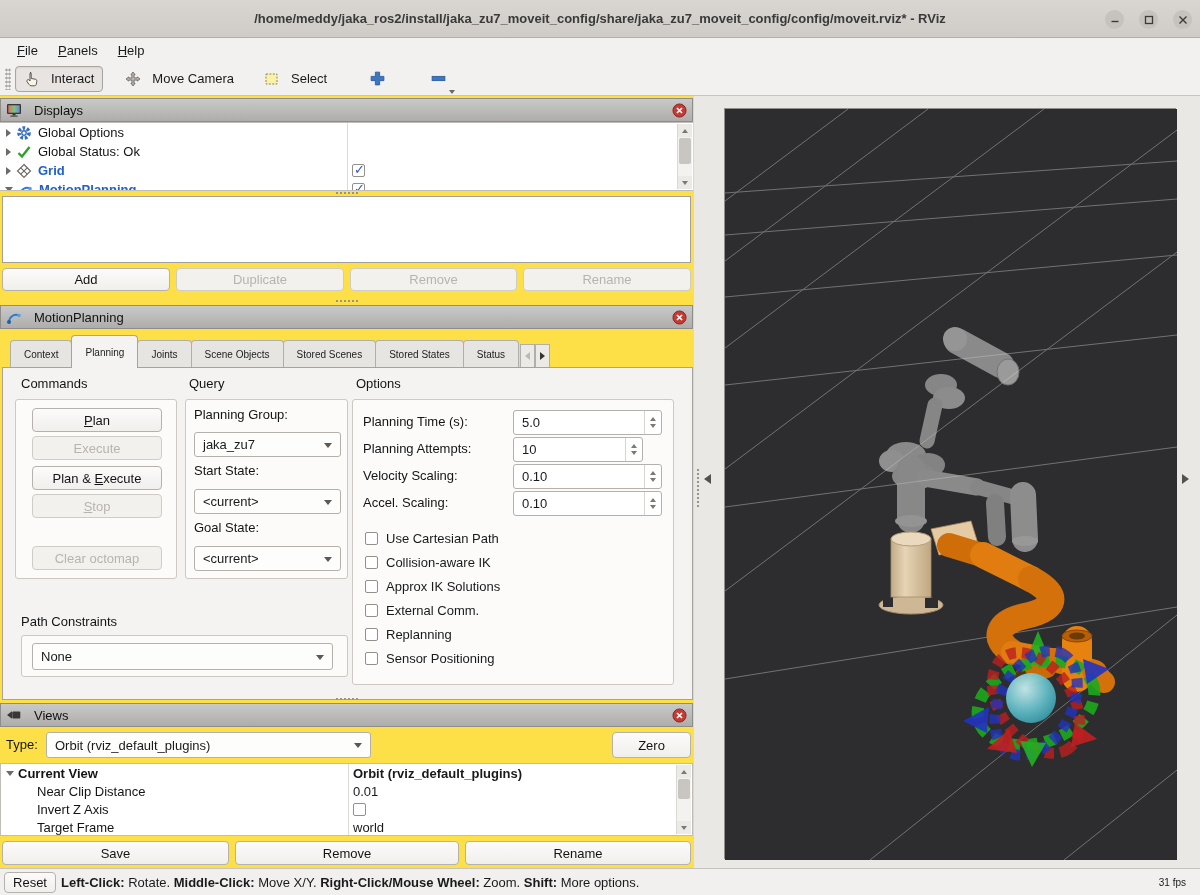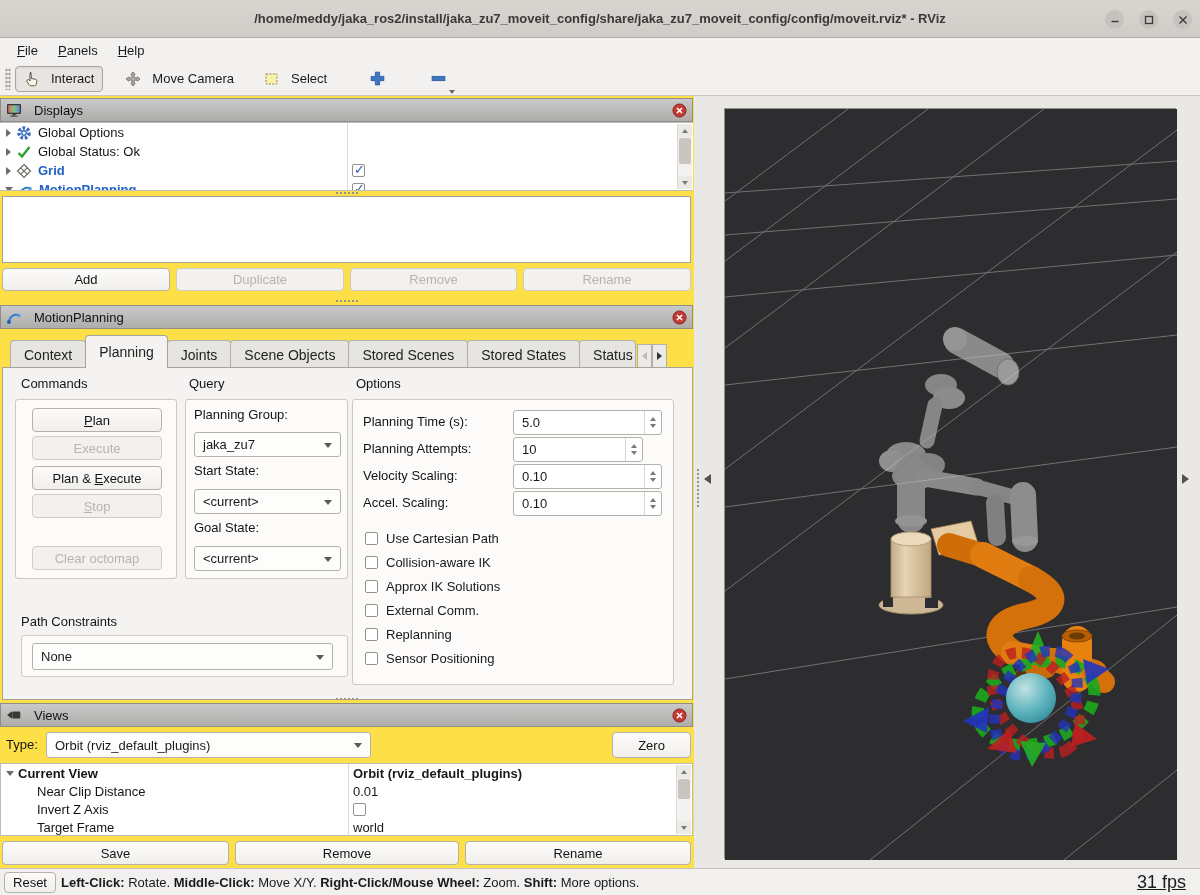--- a/index.html
+++ b/index.html
@@ -72,37 +72,37 @@
   .cb.checked::after { content:"\2713"; position:absolute; left:1px; top:-3px; font-size:13px; font-weight:bold; color:#2b59b5; }
 
   
   .combo { position:absolute; background:#fdfdfc; border:1px solid #b4b1ac; border-radius:3px; display:flex; align-items:center; padding:0 22px 0 8px; font-size:13px; }
   .combo .carrow { position:absolute; right:8px; top:50%; margin-top:-2px; width:0; height:0; border-left:4px solid transparent; border-right:4px solid transparent; border-top:5px solid #5c5955; }
   .spin { position:absolute; background:#fff; border:1px solid #b4b1ac; border-radius:3px; display:flex; align-items:center; padding:0 20px 0 8px; font-size:13px; }
   .spin .sb { position:absolute; right:0; top:0; bottom:0; width:17px; border-left:1px solid #d8d5d1; display:flex; flex-direction:column; align-items:center; justify-content:center; gap:3px; }
 
   
   .tabstrip { position:absolute; display:flex; align-items:flex-end; height:33px; }
-  .tab { height:28px; padding:0 13px; background:#e7e5e2; border:1px solid #b1afaa; border-bottom:none; border-radius:4px 4px 0 0; margin-right:-1px; display:flex; align-items:center; font-size:14px; color:#222; }
+  .tab { height:28px; padding:0 13px; background:#e7e5e2; border:1px solid #b1afaa; border-bottom:none; border-radius:4px 4px 0 0; margin-right:-1px; display:flex; align-items:center; font-size:10px; color:#222; }
   .tab.active { background:#f4f3f1; height:33px; position:relative; z-index:3; border-color:#a6a39e; }
   .tabscroll { display:flex; margin-left:2px; }
   .tabscroll .ts { width:15px; height:24px; background:#eceae7; border:1px solid #b1afaa; display:flex; align-items:center; justify-content:center; }
   .tri-l { width:0;height:0;border-top:4px solid transparent;border-bottom:4px solid transparent;border-right:5px solid #bdbab5; }
   .tri-r { width:0;height:0;border-top:4px solid transparent;border-bottom:4px solid transparent;border-left:5px solid #333; }
 
   .mp-content { position:absolute; left:2px; width:691px; background:#f4f3f1; border:1px solid #a6a39e; }
   .seclabel { position:absolute; font-size:13px; color:#141414; }
   .gbox { position:absolute; background:#fcfbfa; border:1px solid #ccc9c4; border-radius:3px; }
   .cbrow { position:absolute; display:flex; align-items:center; gap:8px; font-size:13px; }
 
   
   .statusbar { position:absolute; left:0; top:868px; width:1200px; height:27px; background:#f1f0ee; border-top:1px solid #c6c3bf; display:flex; align-items:center; }
   .statusbar .hints { margin-left:9px; font-size:13px; color:#1a1a1a; }
   .statusbar b { font-weight:bold; }
-  .fps { position:absolute; right:14px; font-size:18px;text-decoration:underline; }
+  .fps { position:absolute; right:14px; font-size:10px; }
 
   
   .rightarea { position:absolute; left:694px; top:96px; width:506px; height:772px; background:#eae8e5; }
   .viewport { position:absolute; left:30px; top:12px; width:452px; height:751px; border:1px solid #93908b; }
   .split-dots-v { position:absolute; left:2px; top:372px; width:5px; height:40px;
      background-image:radial-gradient(#98948c 1px, transparent 1.2px); background-size:4px 4px; }
   .arrow-l { position:absolute; left:10px; top:378px; width:0; height:0; border-top:5px solid transparent; border-bottom:5px solid transparent; border-right:7px solid #55524e; }
   .arrow-r { position:absolute; left:488px; top:378px; width:0; height:0; border-top:5px solid transparent; border-bottom:5px solid transparent; border-left:7px solid #55524e; }
 </style>
 </head>

